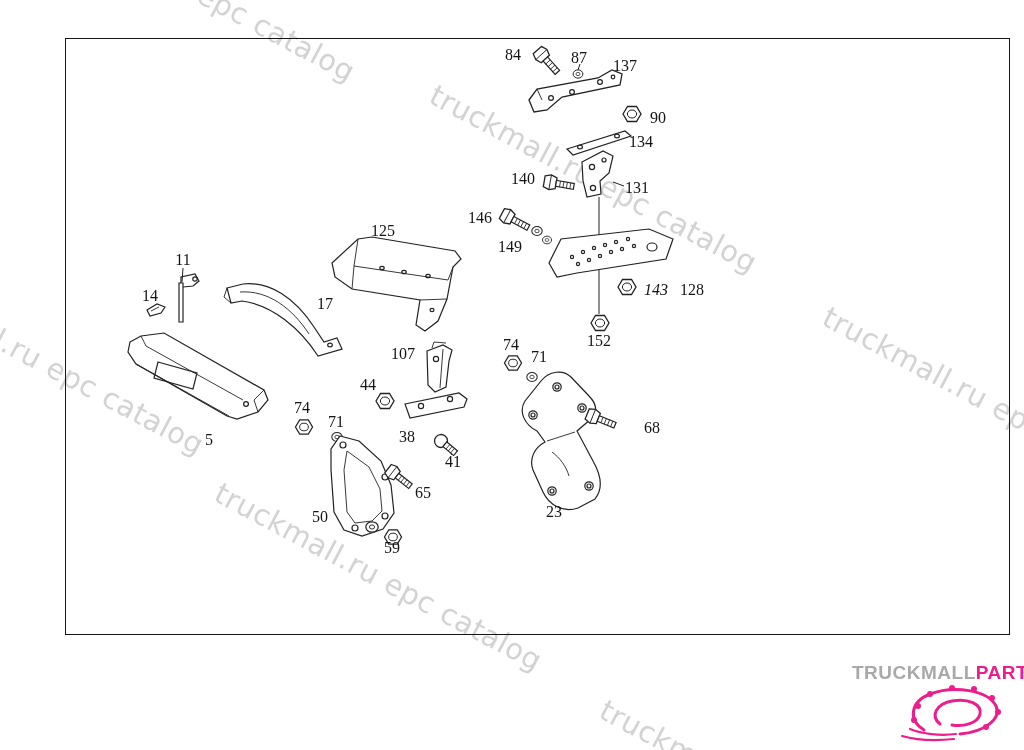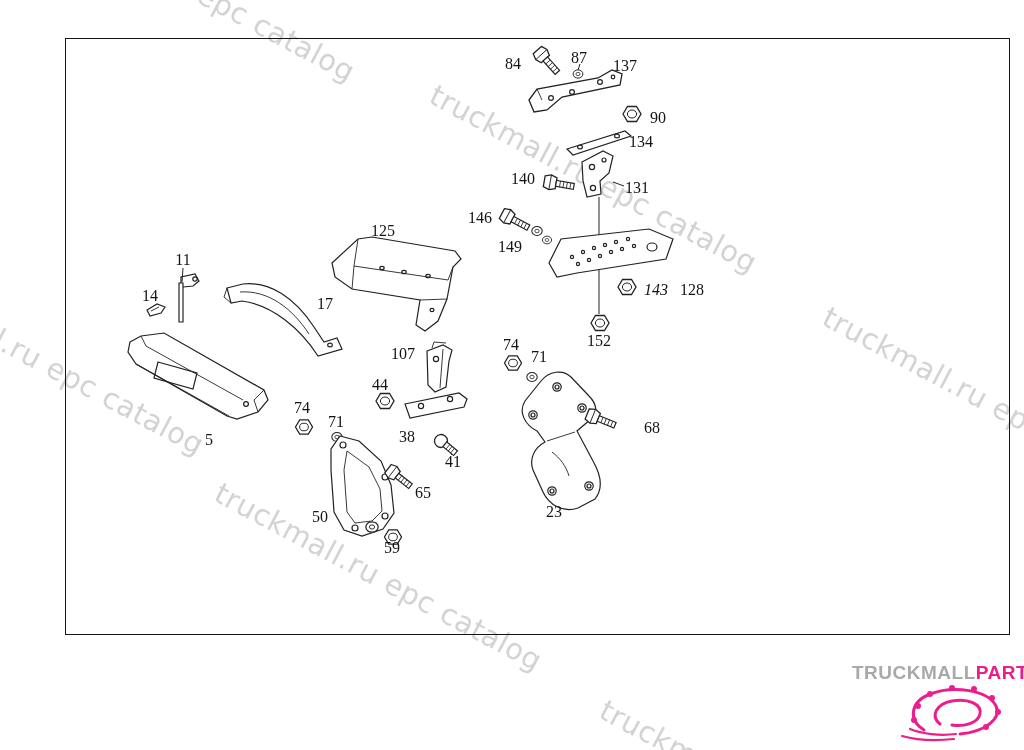--- a/index.html
+++ b/index.html
@@ -249,40 +249,40 @@
       </g>
 
       <g>
           <use href="#sym-bolt" transform="translate(602,420) rotate(22)"></use>
         </g>
 
     </g>
   </svg>
 
   <div class="labels-layer">
-      <div class="part-label" style="left: 513px; top: 64px;">84</div>
+      <div class="part-label" style="left: 513px; top: 55px;">84</div>
       <div class="part-label" style="left: 579px; top: 58px;">87</div>
       <div class="part-label" style="left: 625px; top: 66px;">137</div>
       <div class="part-label" style="left: 658px; top: 118px;">90</div>
       <div class="part-label" style="left: 641px; top: 142px;">134</div>
       <div class="part-label" style="left: 523px; top: 179px;">140</div>
       <div class="part-label" style="left: 637px; top: 188px;">131</div>
       <div class="part-label" style="left: 480px; top: 218px;">146</div>
       <div class="part-label" style="left: 510px; top: 247px;">149</div>
       <div class="part-label" style="left: 692px; top: 250px; margin-top: 40px;">128</div>
       <div class="part-label" style="left: 656px; top: 290px; font-style: italic;">143</div>
       <div class="part-label" style="left: 599px; top: 341px;">152</div>
       <div class="part-label" style="left: 383px; top: 231px;">125</div>
       <div class="part-label" style="left: 183px; top: 260px;">11</div>
       <div class="part-label" style="left: 150px; top: 296px;">14</div>
       <div class="part-label" style="left: 325px; top: 304px;">17</div>
       <div class="part-label" style="left: 403px; top: 354px;">107</div>
       <div class="part-label" style="left: 511px; top: 345px;">74</div>
       <div class="part-label" style="left: 539px; top: 357px;">71</div>
-      <div class="part-label" style="left: 380px; top: 385px; text-align: center;">44</div>
+      <div class="part-label" style="left: 368px; top: 385px; text-align: center;">44</div>
       <div class="part-label" style="left: 407px; top: 437px;">38</div>
       <div class="part-label" style="left: 453px; top: 462px;">41</div>
       <div class="part-label" style="left: 652px; top: 428px;">68</div>
       <div class="part-label" style="left: 423px; top: 493px;">65</div>
       <div class="part-label" style="left: 209px; top: 440px;">5</div>
       <div class="part-label" style="left: 302px; top: 408px;">74</div>
       <div class="part-label" style="left: 336px; top: 422px;">71</div>
       <div class="part-label" style="left: 320px; top: 517px; text-align: center;">50</div>
       <div class="part-label" style="left: 392px; top: 548px; font-family: Liberation Serif, serif;">59</div>
       <div class="part-label" style="left: 554px; top: 512px;">23</div>

